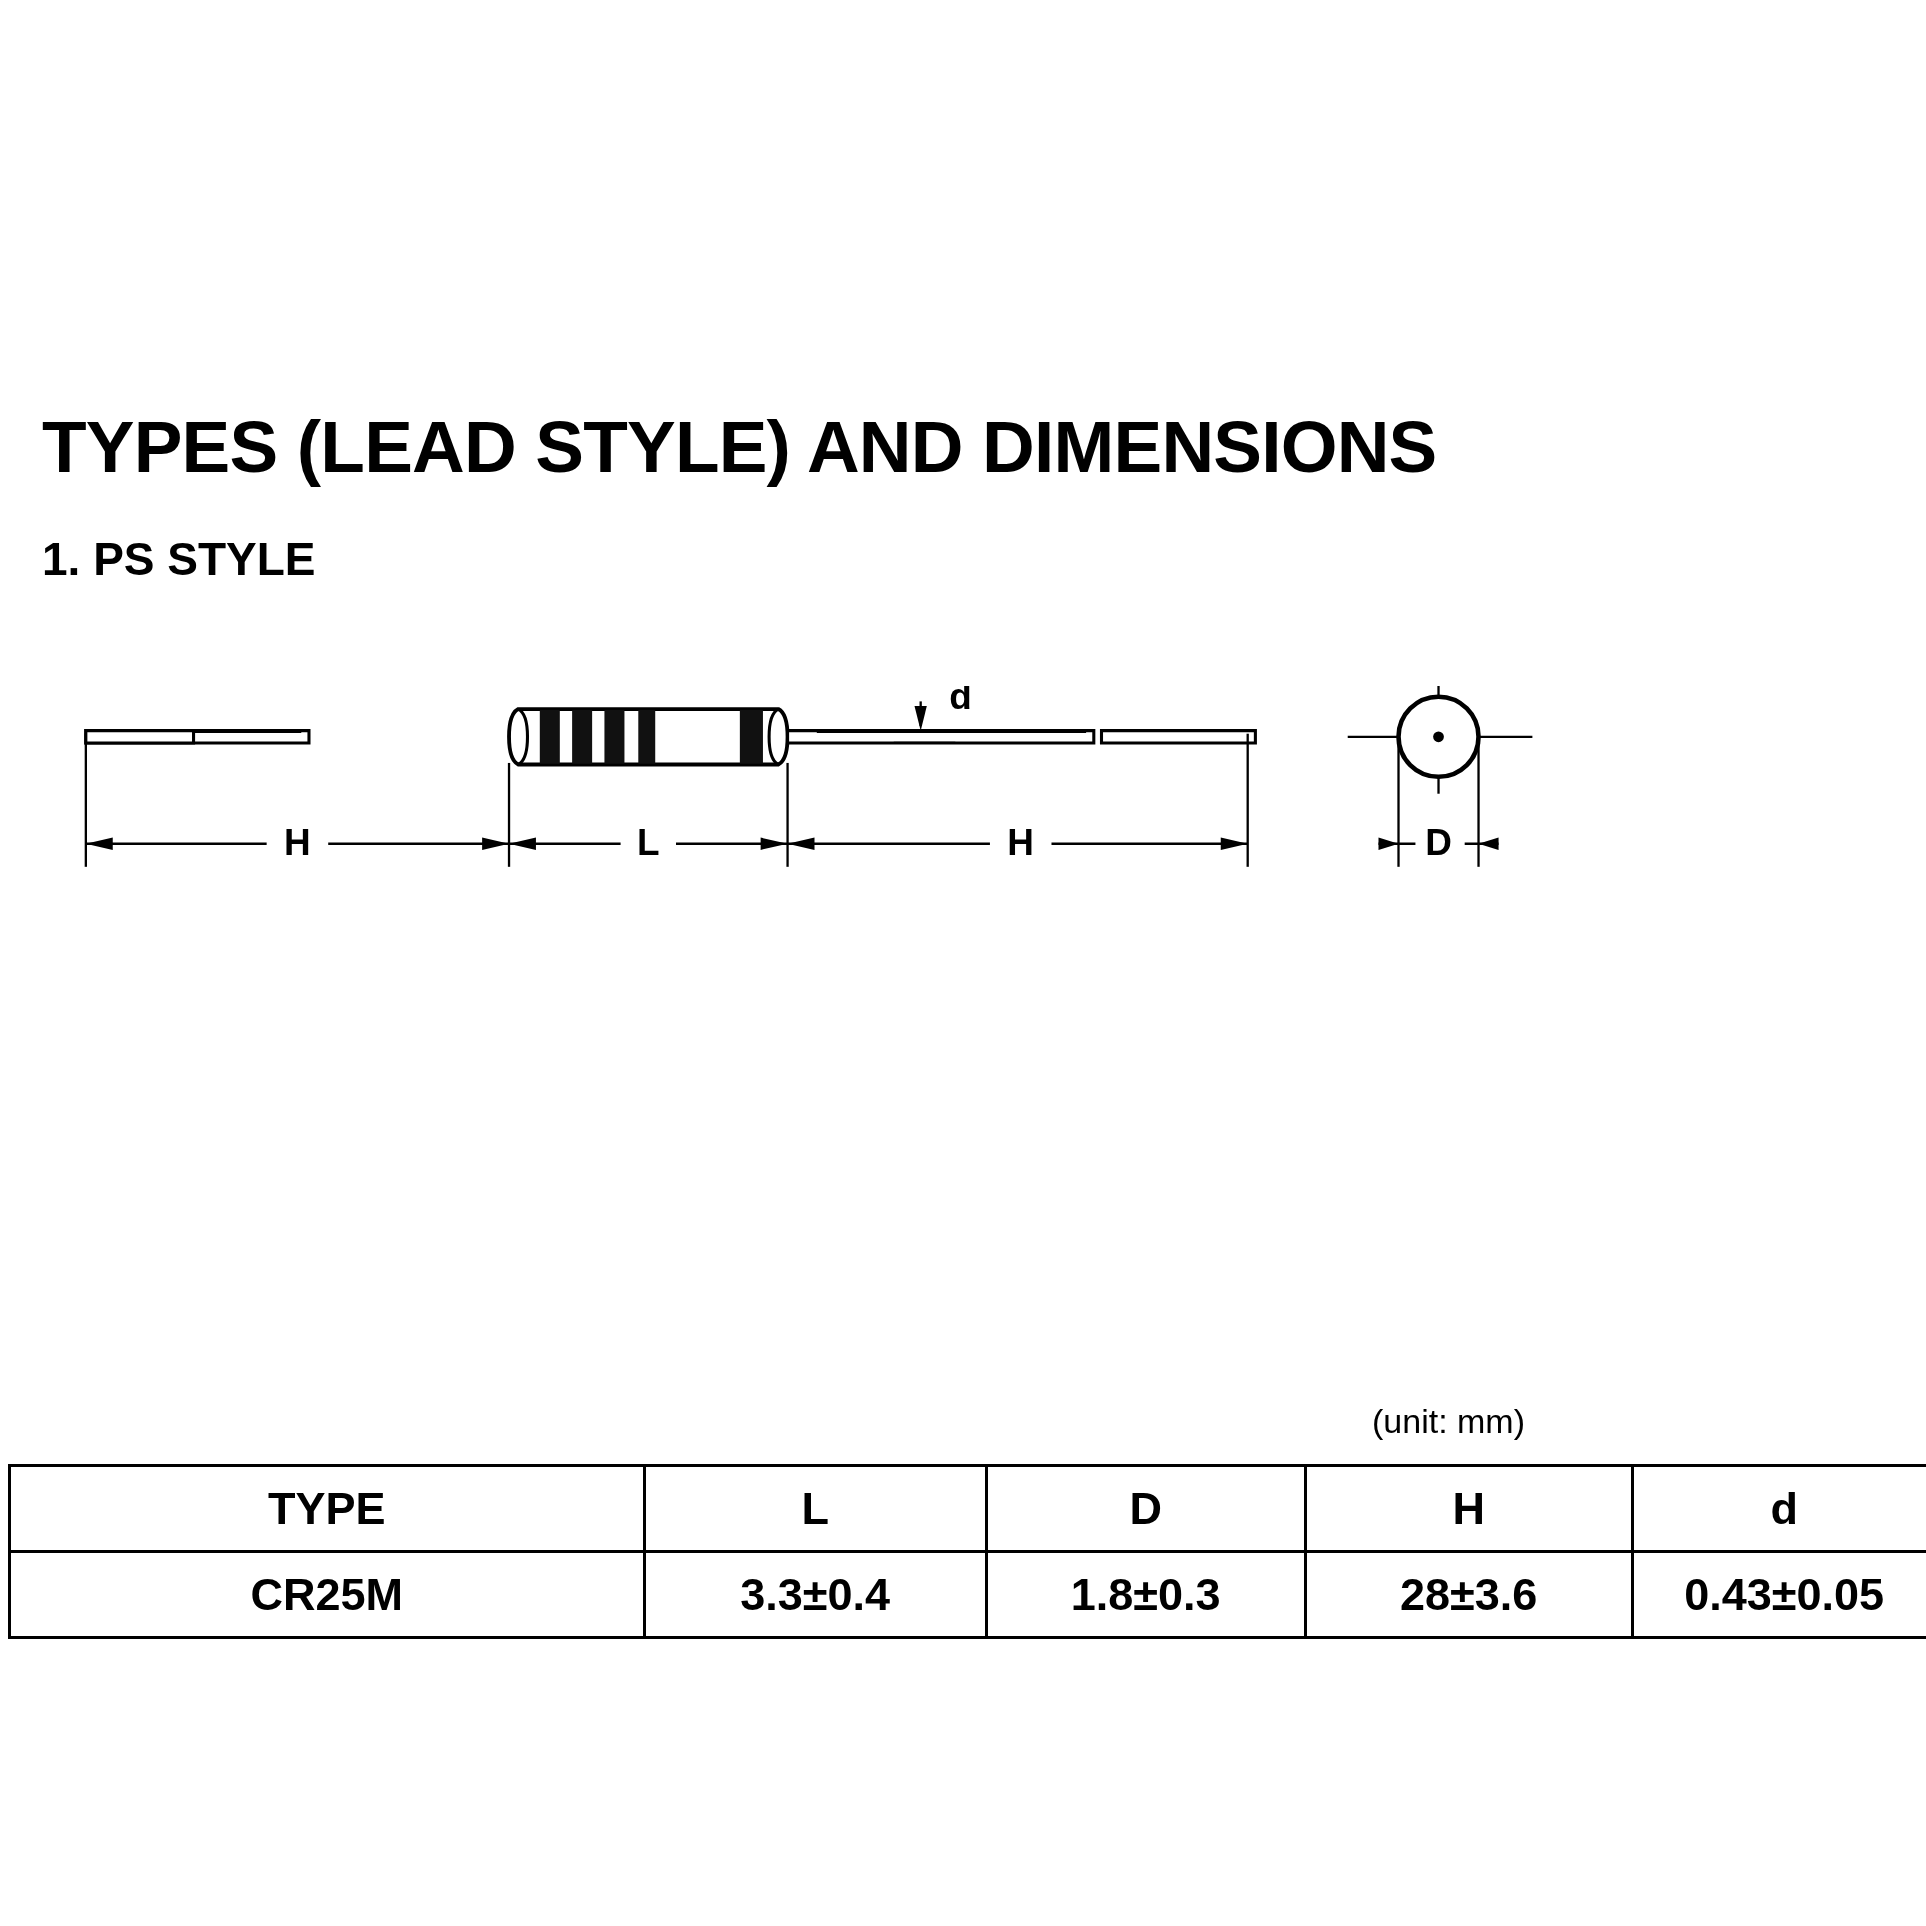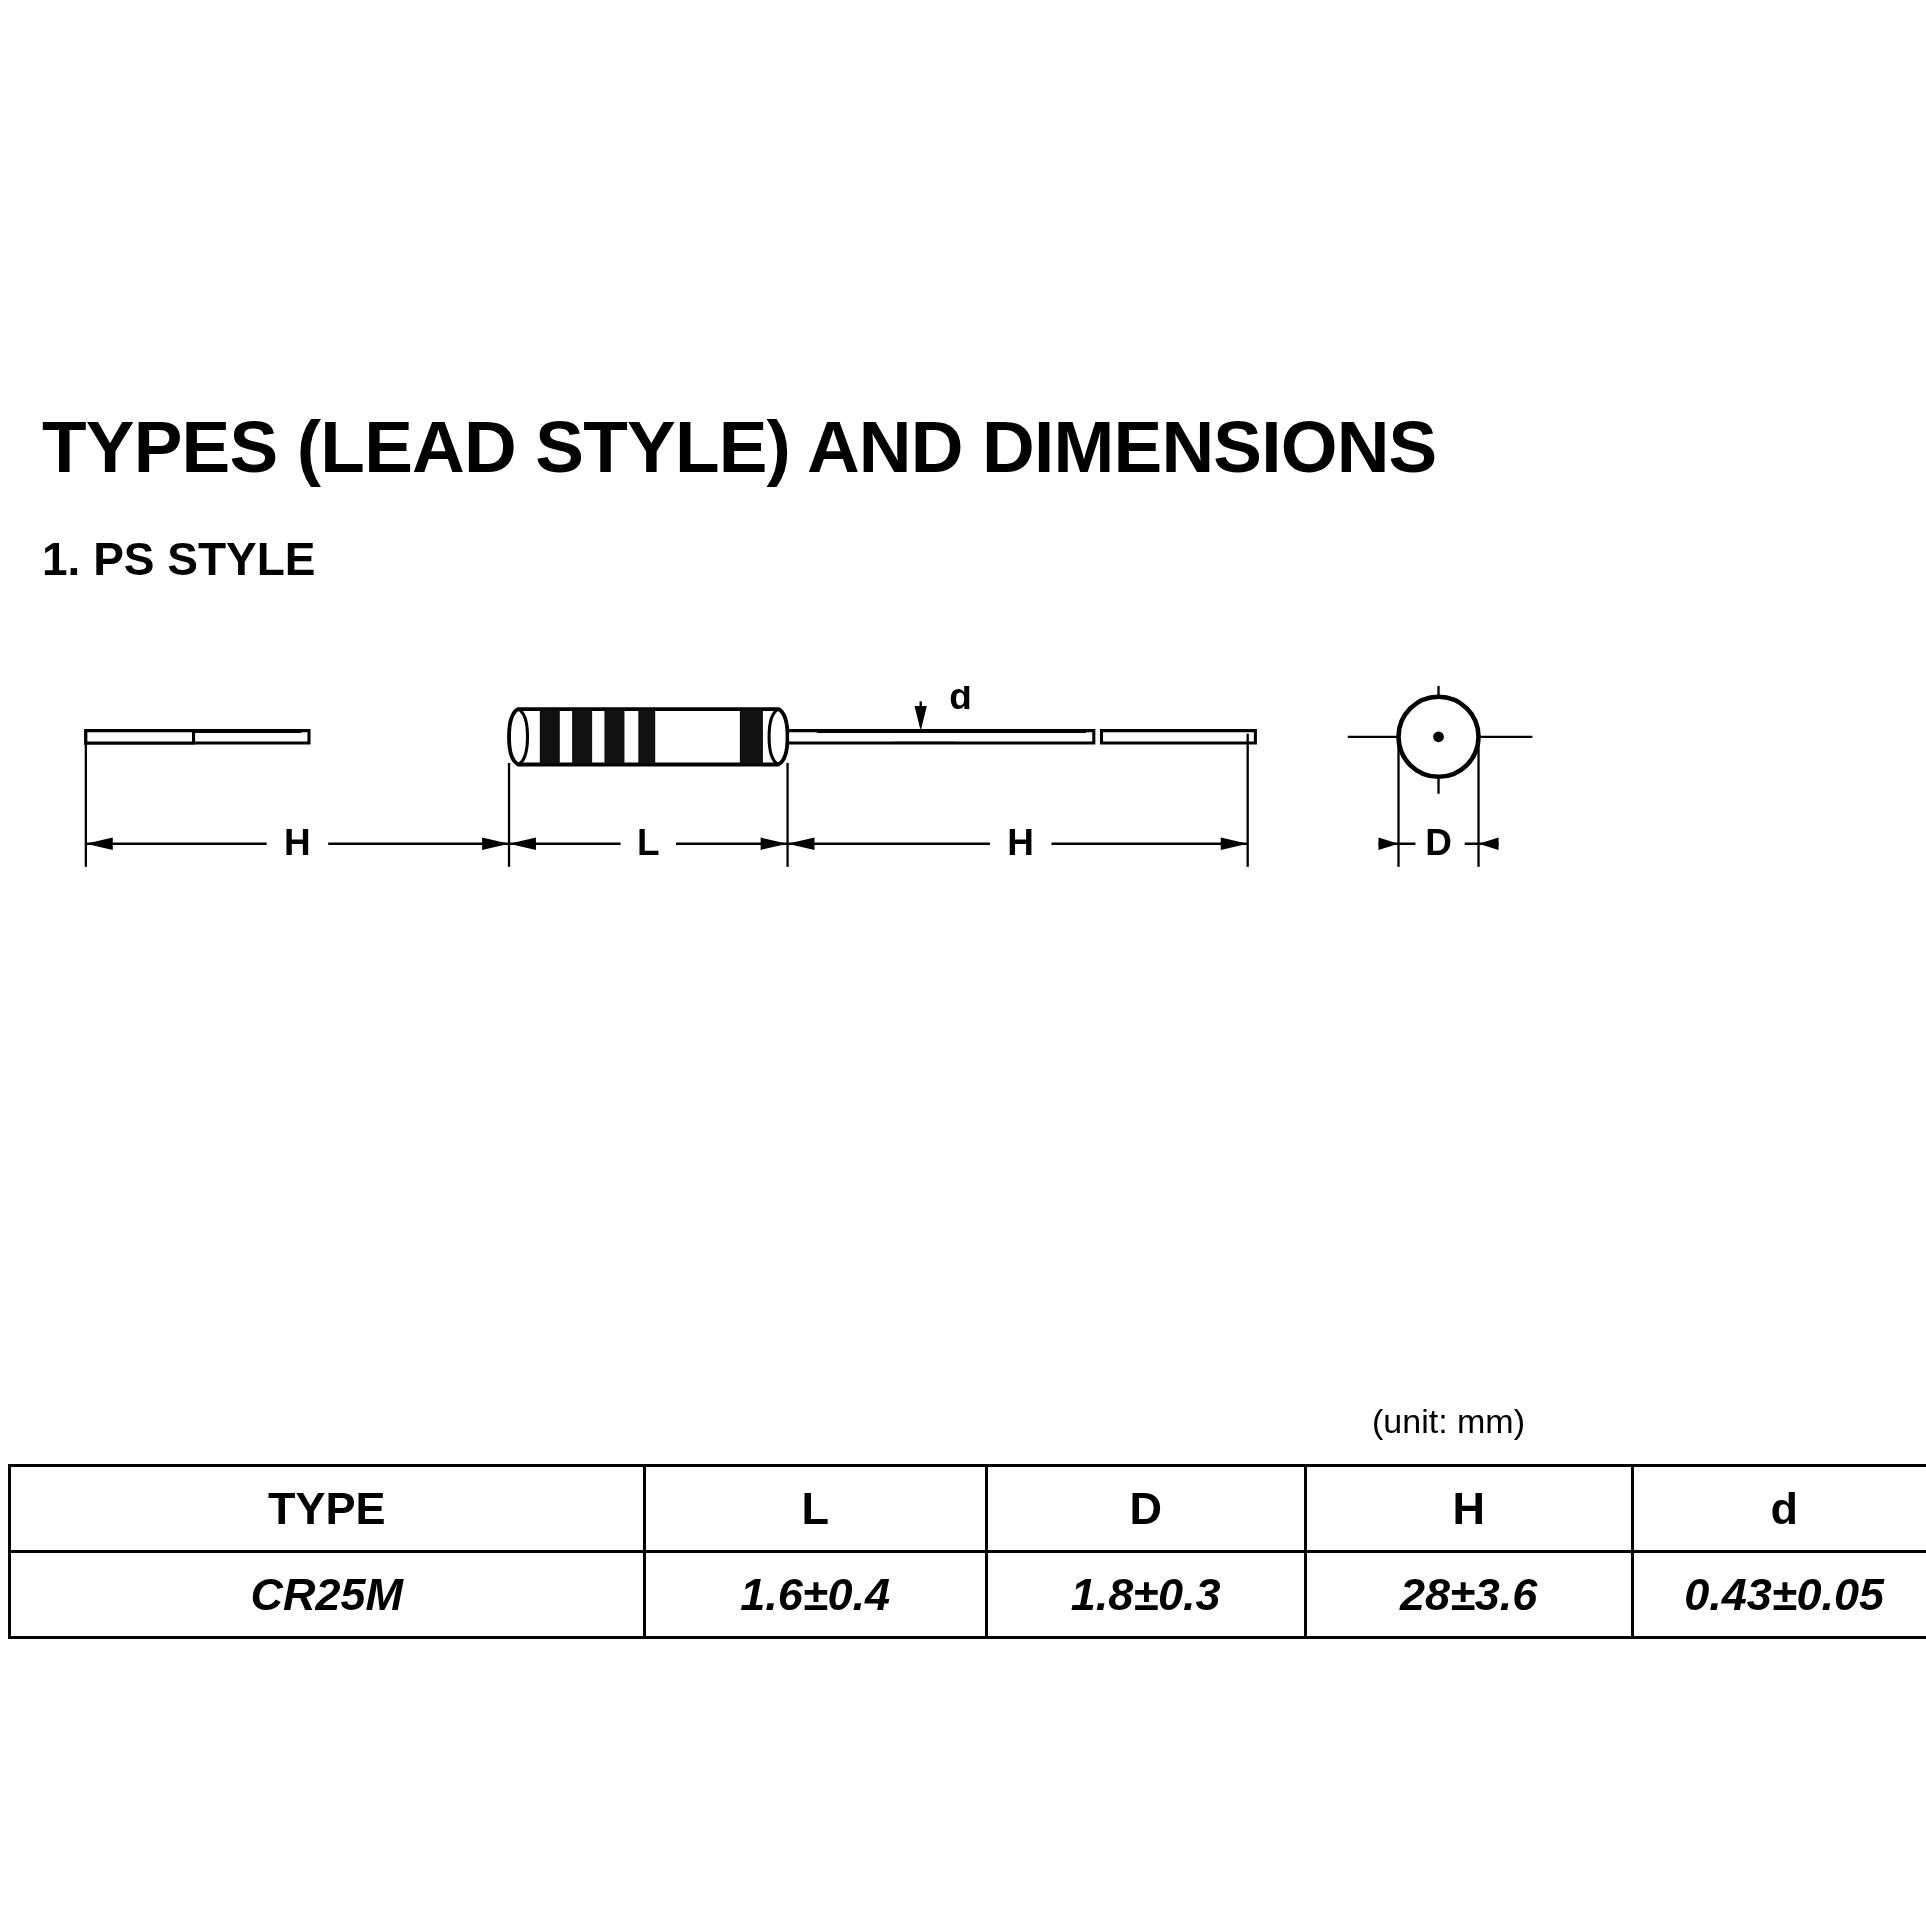--- a/index.html
+++ b/index.html
@@ -85,21 +85,20 @@
     font-family: "Liberation Sans", sans-serif;
     margin-left: 24px;
   }
   .dim-table .col-type { width: 632px; }
   .dim-table .col-l { width: 339px; }
   .dim-table .col-d { width: 316px; }
   .dim-table .col-h { width: 324px; }
   .dim-table .col-d2 { width: 301px; }
   .dim-table tbody td {
     font-weight: bold;
-    font-style: italic;
   }
 </style>
 </head>
 <body>
 
 <div class="page">
 
   <div class="heading-main">TYPES (LEAD STYLE) AND DIMENSIONS</div>
 
   <div class="heading-sub">1. PS STYLE</div>
@@ -202,21 +201,21 @@
         <th class="col-type">TYPE</th>
         <th class="col-l">L</th>
         <th class="col-d">D</th>
         <th class="col-h">H</th>
         <th class="col-d2">d</th>
       </tr>
     </thead>
     <tbody>
       <tr>
         <td>CR25M</td>
-        <td>1.6±0.4</td>
+        <td>3.3±0.4</td>
         <td>1.8±0.3</td>
         <td>28±3.6</td>
         <td>0.43±0.05</td>
       </tr>
     </tbody>
   </table>
 
 </div>
 
 

